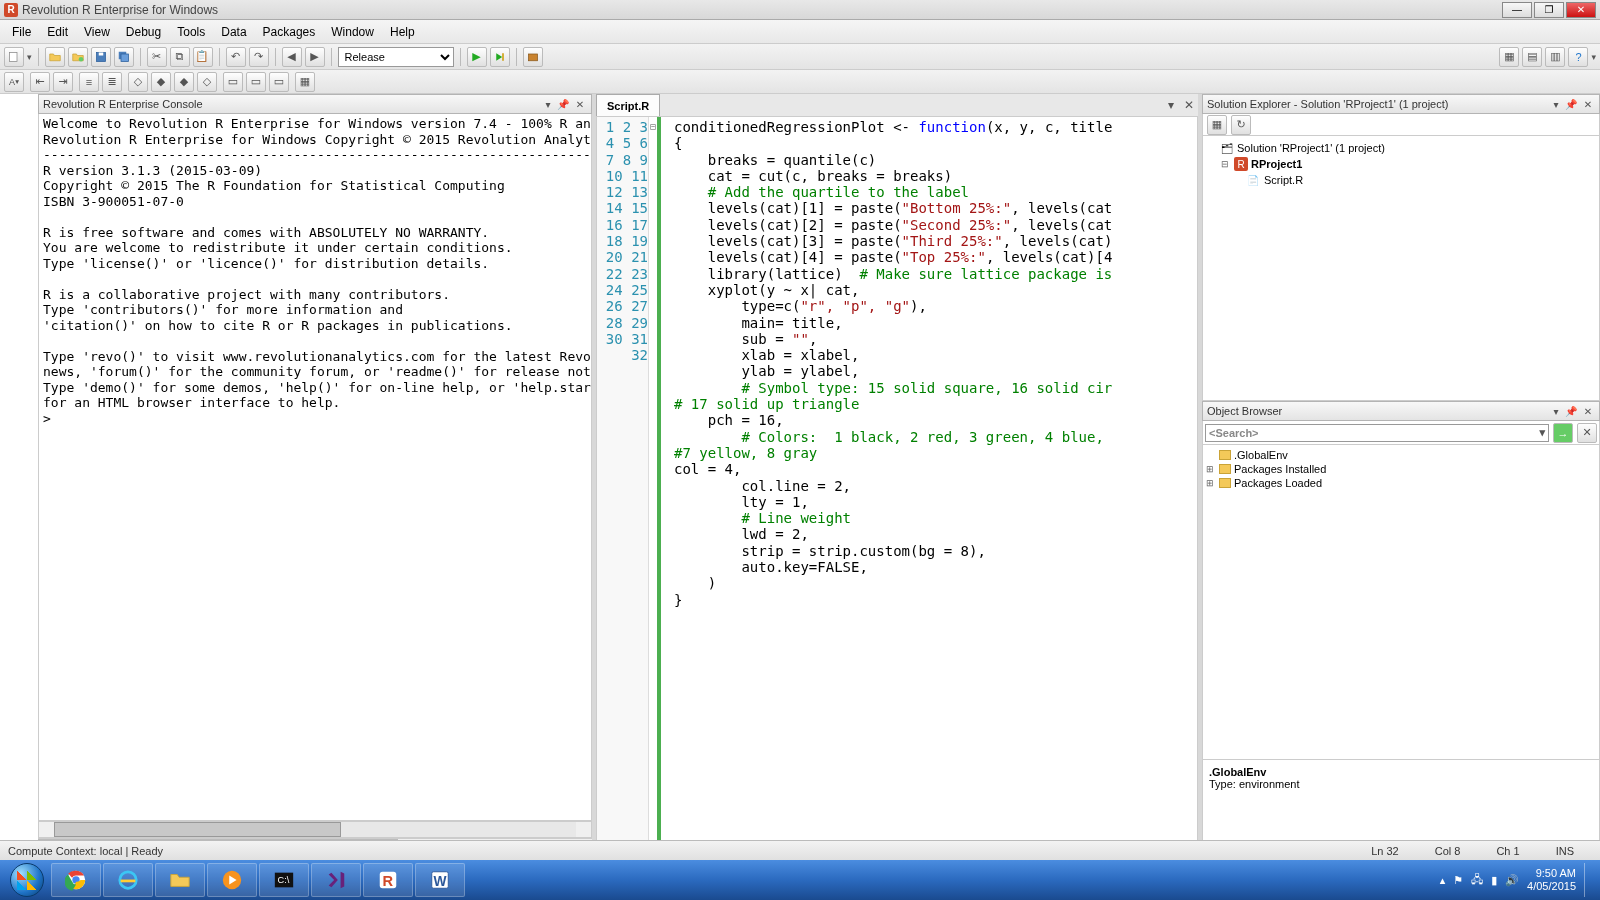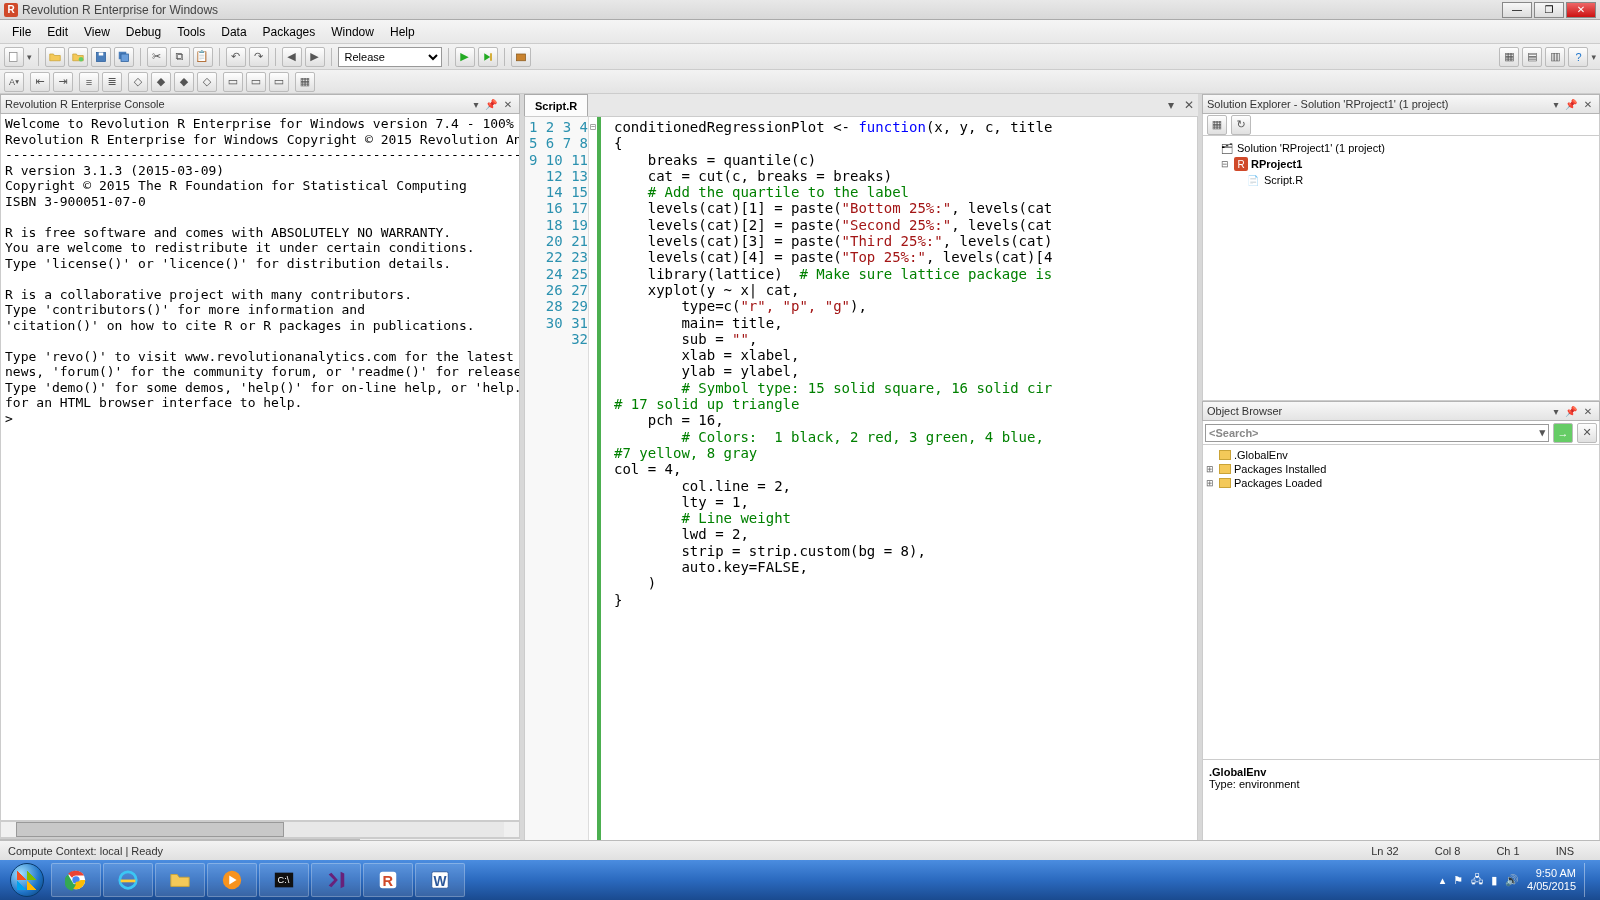--- a/index.html
+++ b/index.html
@@ -22,37 +22,37 @@
 
 .toolbar2 { height: 24px; background: linear-gradient(#f3f3f3,#e4e4e4); border-bottom: 1px solid #ccc; display: flex; align-items: center; padding: 0 4px; gap: 3px; }
 
 .work { position: absolute; top: 94px; bottom: 40px; left: 0; right: 0; display: flex; }
 
 .panel { display: flex; flex-direction: column; background: #fff; }
 .panel-title { height: 20px; background: linear-gradient(#f8f8f8,#e4e4e4); border: 1px solid #b4b4b4; display: flex; align-items: center; padding: 0 4px; font-size: 11px; color: #333; }
 .panel-title .spacer { flex: 1; }
 .panel-title .pbtn { width: 14px; height: 14px; display: inline-flex; align-items: center; justify-content: center; margin-left: 2px; font-size: 10px; color: #555; }
 
-.left { width: 524px; border-right: 4px solid #d8d8d8; }
+.left { width: 596px; border-right: 4px solid #d8d8d8; padding-left: 38px; }
 .console-body { flex: 1; overflow: auto; padding: 2px 4px; font-family: Consolas, monospace; font-size: 13px; line-height: 15.5px; color: #000; white-space: pre; border: 1px solid #ccc; border-top: none; }
 .console-hscroll { height: 17px; background: #f0f0f0; border: 1px solid #ccc; display: flex; align-items: center; }
 .console-hscroll .track { flex: 1; height: 15px; background: #e8e8e8; margin: 0 15px; position: relative; }
 .console-hscroll .thumb { position: absolute; left: 0; width: 55%; height: 100%; background: #c8c8c8; border: 1px solid #999; }
 .bottom-tabs { height: 22px; display: flex; border-top: 1px solid #ccc; background: #f0f0f0; }
 .btab { padding: 2px 8px; border: 1px solid #bbb; background: linear-gradient(#f7f7f7,#e0e0e0); font-size: 11px; display: flex; align-items: center; gap: 3px; margin-right: -1px; }
 .btab.active { background: #fff; }
 .btab .tabicon { width: 12px; height: 12px; background: #69c; display: inline-block; }
 
 .mid { flex: 1; border-right: 4px solid #d8d8d8; display: flex; flex-direction: column; }
 .doc-tabs { height: 22px; display: flex; background: #e8e8e8; }
 .doc-tab { padding: 2px 10px; border: 1px solid #aaa; border-bottom: none; background: #fcfcfc; font-size: 11px; font-weight: bold; display: flex; align-items: center; }
 .doc-tabs .spacer { flex: 1; }
 .doc-tabs .dtbtn { width: 18px; display: flex; align-items: center; justify-content: center; color: #555; }
 .editor { flex: 1; display: flex; border: 1px solid #ccc; font-family: Consolas, monospace; font-size: 14px; line-height: 16.3px; overflow: hidden; }
-.gutter { width: 64px; background: #f8f8f8; border-right: 1px solid #ddd; text-align: right; padding: 2px 0 2px 2px; color: #2b91af; }
+.gutter { width: 52px; background: #f8f8f8; border-right: 1px solid #ddd; text-align: right; padding: 2px 0 2px 2px; color: #2b91af; }
 .foldbar { width: 12px; background: #fff; border-right: 4px solid #4caf50; padding-top: 2px; text-align: center; color: #888; font-size: 10px; }
 .code { flex: 1; padding: 2px 4px; white-space: pre; overflow: hidden; margin-left: 9px; }
 .kw { color: #0000ff; }
 .str { color: #a31515; }
 .cmt { color: #008000; }
 .val { color: #000000; }
 .ed-hscroll { height: 17px; background: #f0f0f0; border: 1px solid #ccc; display: flex; }
 .ed-hscroll .track { flex: 1; background: #e8e8e8; margin: 0 15px; position: relative; }
 .ed-hscroll .thumb { position: absolute; left: 0; width: 40%; height: 100%; background: #c8c8c8; border: 1px solid #999; }
 
@@ -147,21 +147,21 @@
   <div class="tbtn">✂</div>
   <div class="tbtn">⧉</div>
   <div class="tbtn">📋</div>
   <div class="sep"></div>
   <div class="tbtn">↶</div>
   <div class="tbtn">↷</div>
   <div class="sep"></div>
   <div class="tbtn">◀</div>
   <div class="tbtn">▶</div>
   <div class="sep"></div>
-  <select class="tdrop" style="width:104px"><option>Release</option></select>
+  <select class="tdrop" style="width:116px"><option>Release</option></select>
   <div class="sep"></div>
   <div class="tbtn" style="color:#2a2">▶</div>
   <div class="tbtn">
       <svg viewBox="0 0 16 16">
         <path d="M3 3v10l8-5z" fill="#2a2"></path>
         <rect x="11" y="3" width="2" height="10" fill="#c90"></rect>
       </svg>
     </div>
   <div class="sep"></div>
   <div class="tbtn">

